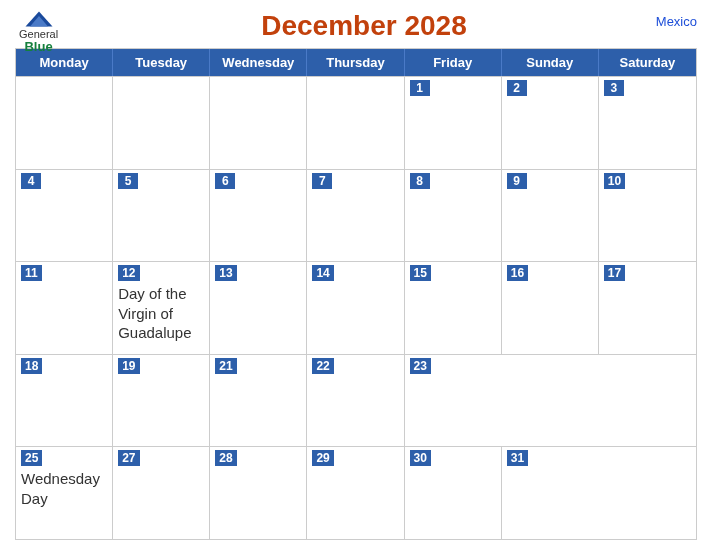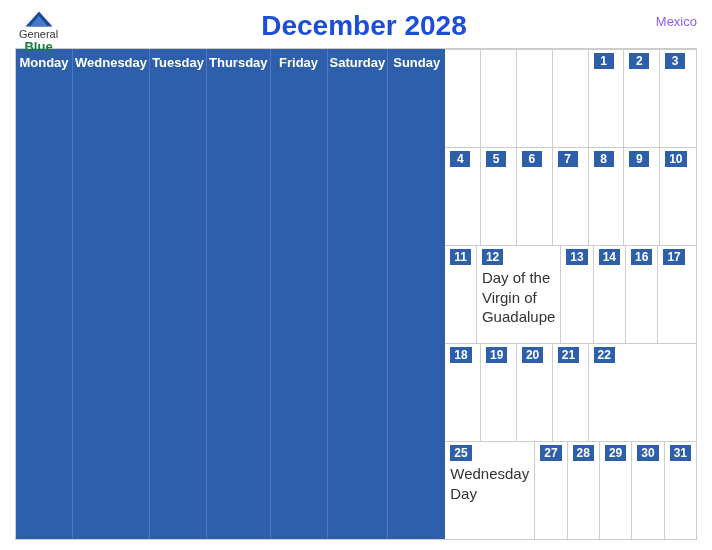--- a/index.html
+++ b/index.html
@@ -43,35 +43,35 @@
       color: #15803d;
       line-height: 1.1;
     }
     .logo-icon {
       width: 30px;
       height: 18px;
     }
     .title {
       font-size: 28px;
       font-weight: bold;
-      color: #1d4ed8;
+      color: #c2410c;
       text-align: center;
       margin-left: 16px;
     }
     .country {
       position: absolute;
       right: 0;
       top: 4px;
       font-size: 13px;
-      color: #8b5cf6;
+      color: #1d4ed8;
     }
     .calendar {
       flex: 1;
       display: flex;
-      flex-direction: row;
+      flex-direction: column;
       border: 1px solid #ccc;
     }
     .cal-header {
       display: grid;
       grid-template-columns: repeat(7, 1fr);
       background: #2d5faa;
     }
     .cal-header-cell {
       color: #fff;
       text-align: center;
@@ -143,26 +143,26 @@
       <span class="logo-text-general">General</span>
       <span class="logo-text-blue">Blue</span>
     </div>
     <h1 class="title">December 2028</h1>
     <span class="country">Mexico</span>
   </div>
 
   <div class="calendar">
     <div class="cal-header">
     <div class="cal-header-cell">Monday</div>
+        <div class="cal-header-cell">Tuesday</div>
         <div class="cal-header-cell">Wednesday</div>
-        <div class="cal-header-cell">Tuesday</div>
         <div class="cal-header-cell">Thursday</div>
         <div class="cal-header-cell">Friday</div>
+        <div class="cal-header-cell">Sunday</div>
         <div class="cal-header-cell">Saturday</div>
-        <div class="cal-header-cell">Sunday</div>
       </div>
     <div class="cal-body">
     <div class="cal-row">
           <div class="cal-cell empty-cell">
             <span class="day-number empty">0</span>
           </div>
           <div class="cal-cell empty-cell">
             <span class="day-number empty">0</span>
           </div>
           <div class="cal-cell empty-cell">
@@ -212,41 +212,44 @@
             <span class="day-number">12</span>
             <span class="event-text">Day of the Virgin of Guadalupe</span>
           </div>
           <div class="cal-cell">
             <span class="day-number">13</span>
           </div>
           <div class="cal-cell">
             <span class="day-number">14</span>
           </div>
           <div class="cal-cell">
+            <span class="day-number">15</span>
+          </div>
+          <div class="cal-cell">
             <span class="day-number">16</span>
           </div>
           <div class="cal-cell">
             <span class="day-number">17</span>
           </div>
         </div>
         <div class="cal-row">
           <div class="cal-cell">
             <span class="day-number">18</span>
           </div>
           <div class="cal-cell">
             <span class="day-number">19</span>
           </div>
           <div class="cal-cell">
-            <span class="day-number">20</span>
-          </div>
-          <div class="cal-cell">
             <span class="day-number">21</span>
           </div>
           <div class="cal-cell">
             <span class="day-number">22</span>
+          </div>
+          <div class="cal-cell">
+            <span class="day-number">23</span>
           </div>
         </div>
         <div class="cal-row">
           <div class="cal-cell">
             <span class="day-number">25</span>
             <span class="event-text">Wednesday Day</span>
           </div>
           <div class="cal-cell">
             <span class="day-number">27</span>
           </div>

